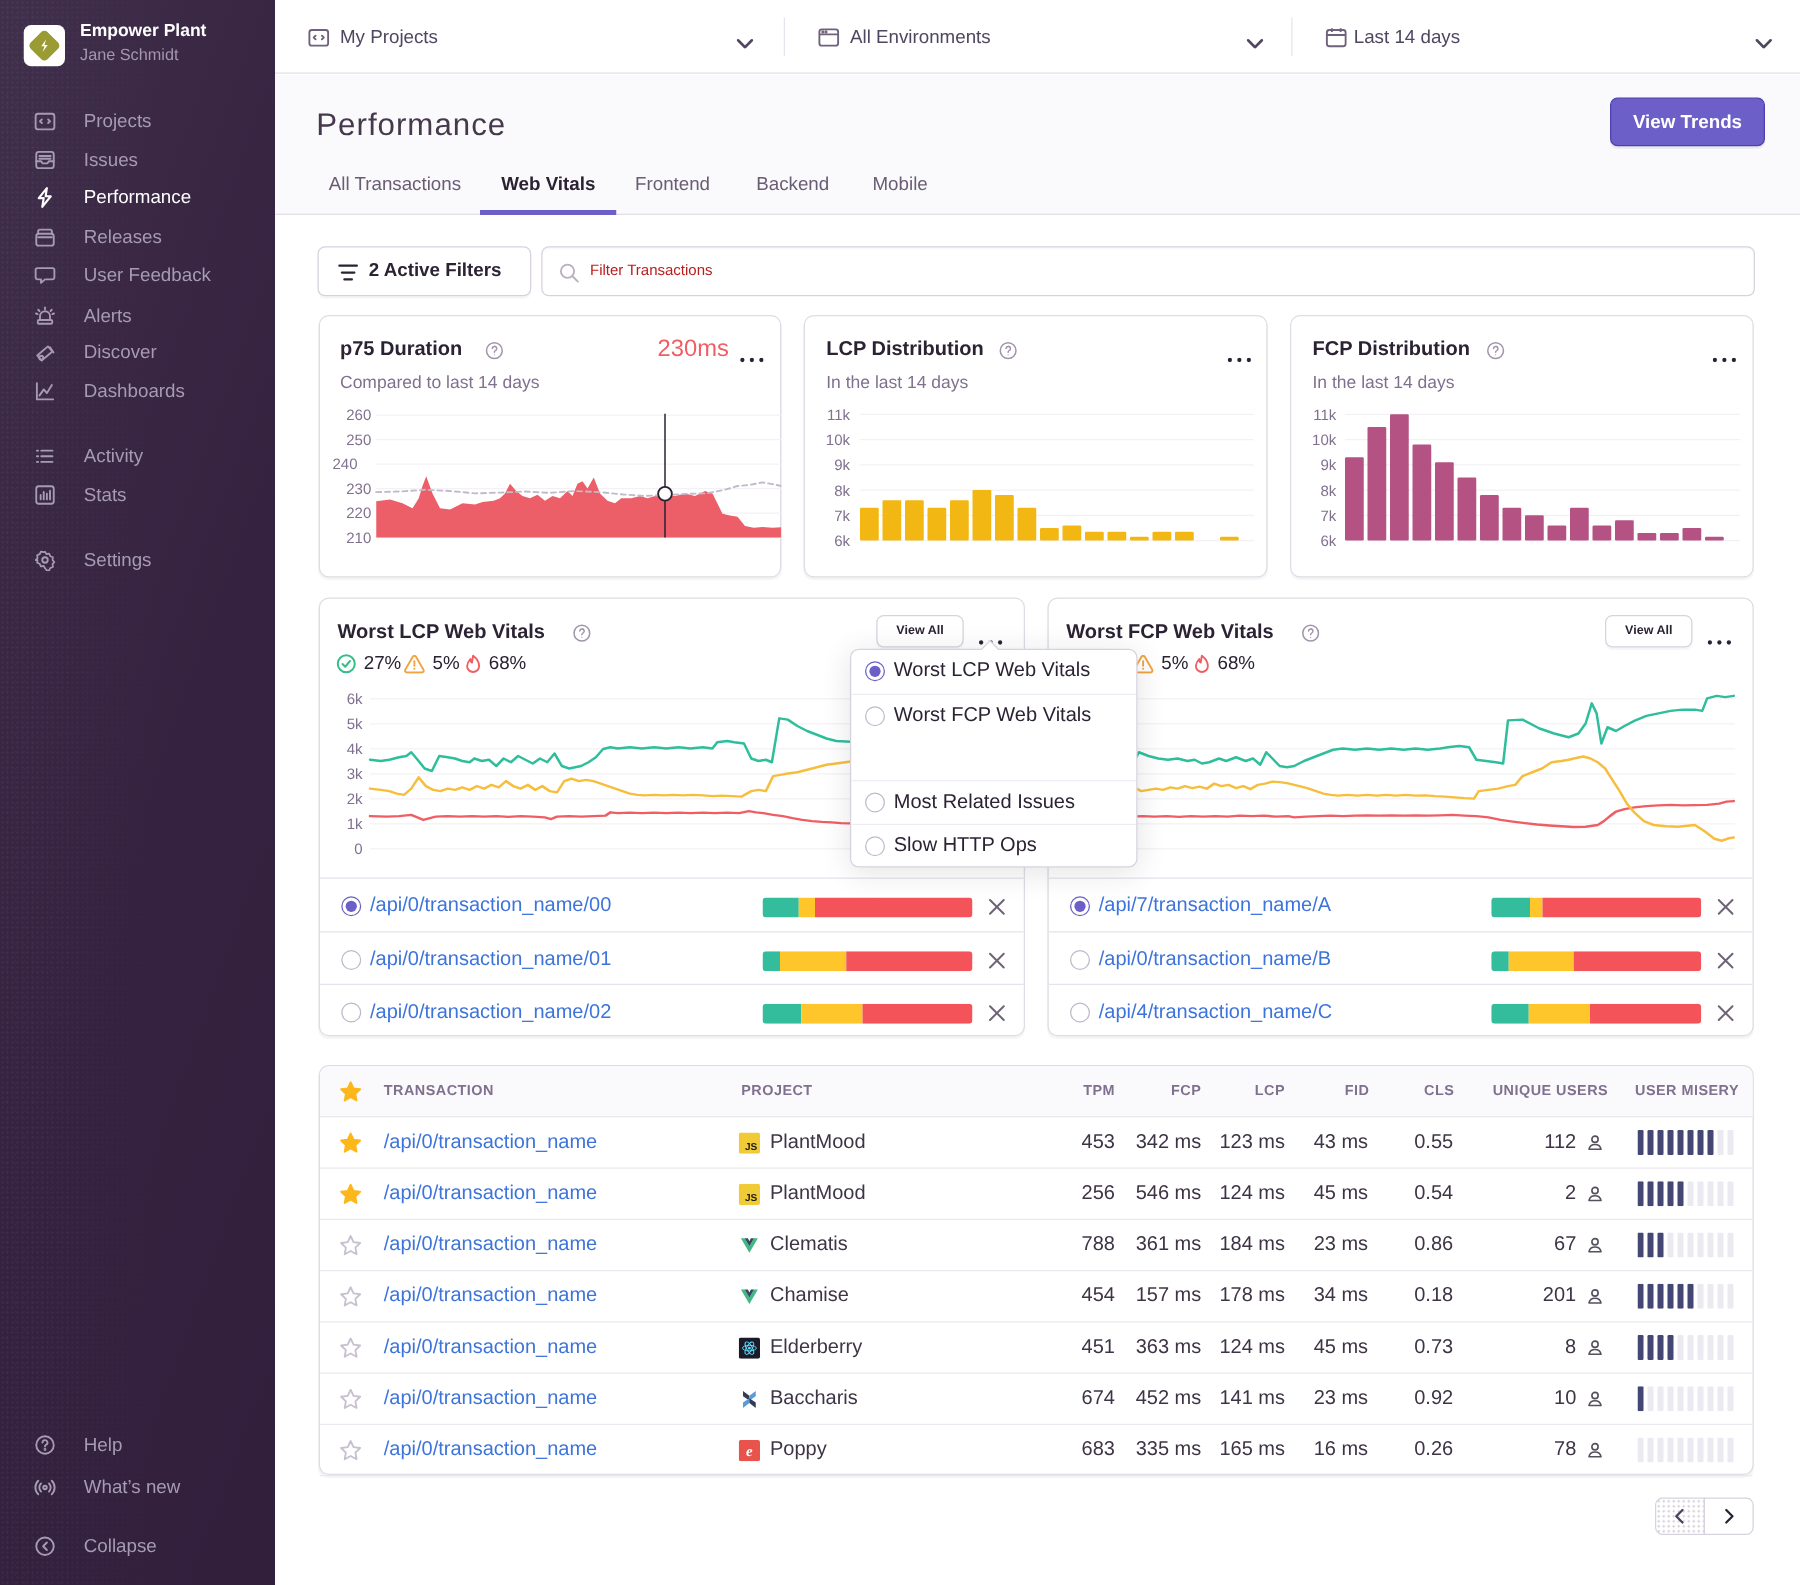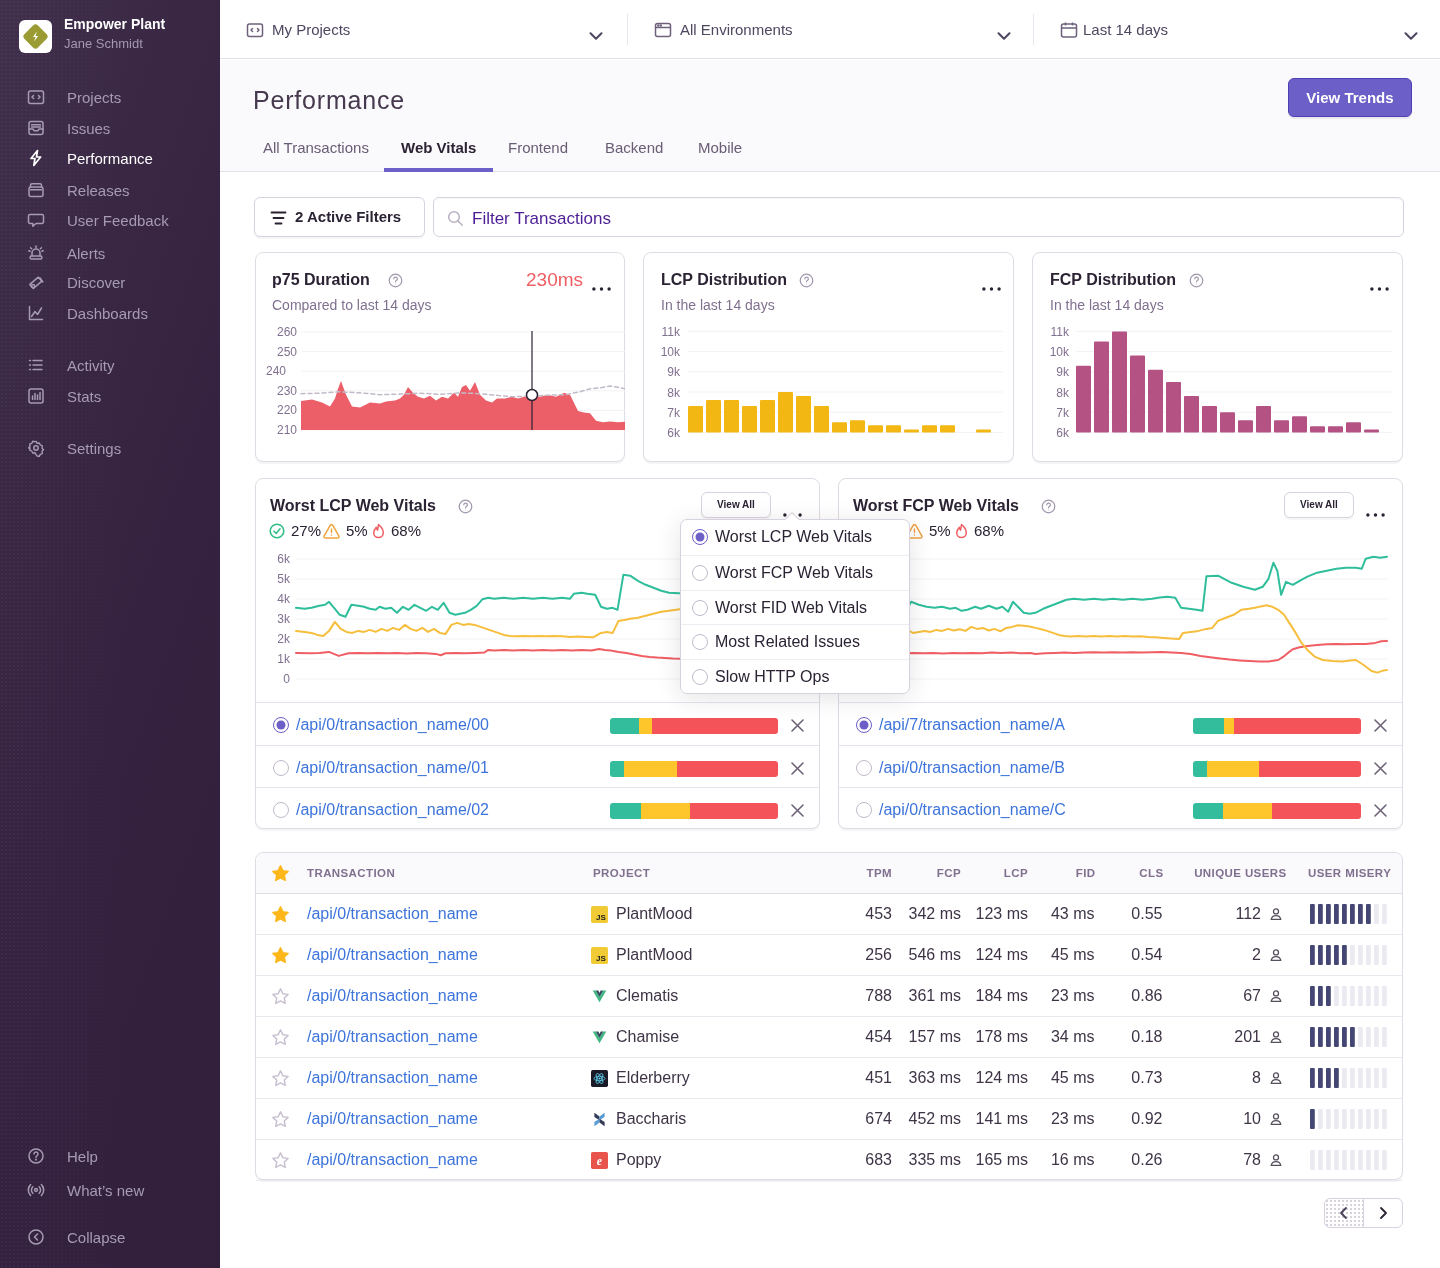--- a/index.html
+++ b/index.html
@@ -26,21 +26,21 @@
 .tb-chev { position:absolute; top:26px; }
 .tb-div { position:absolute; top:14px; width:1px; height:31px; background:#E8E3EC; }
 .pagehead { position:absolute; left:220px; top:60px; width:1220px; height:112px; background:#FAF9FB; border-bottom:1px solid #E4DEE8; }
 h1.perf { position:absolute; left:253px; top:86px; font-size:25px; font-weight:400; color:#46394E; letter-spacing:0.8px;}
 .viewtrends { position:absolute; left:1288px; top:78px; width:124px; height:39px; background:#6C5FC7; border:1px solid #4E3FB4; border-radius:6px; color:#fff; font-size:15px; font-weight:bold; text-align:center; line-height:37px; box-shadow:0 2px 0 rgba(43,34,51,0.08);}
 .tab { position:absolute; top:139px; height:33px; font-size:15px; color:#695C75; }
 .tab.active { color:#2B2233; font-weight:600; border-bottom:4px solid #6C5FC7; }
 .fbtn { position:absolute; left:254px; top:197px; width:171px; height:40px; background:#fff; border:1px solid #D8D2DE; border-radius:6px; box-shadow:0 2px 0 rgba(43,34,51,0.04); }
 .fbtn .tx { position:absolute; left:40px; top:10px; font-size:15px; font-weight:bold; color:#2B2233; }
 .searchbar { position:absolute; left:433px; top:197px; width:971px; height:40px; background:#fff; border:1px solid #D8D2DE; border-radius:6px; box-shadow:inset 0 1px 2px rgba(43,34,51,0.04); }
-.searchbar .ph { position:absolute; left:38px; top:11px; font-size:17px; color:#4c1d95; }
+.searchbar .ph { position:absolute; left:38px; top:11px; font-size:12px; color:#b91c1c; }
 .card { position:absolute; background:#fff; border:1px solid #E0DBE4; border-radius:8px; box-shadow:0 2px 1px rgba(43,34,51,0.05); }
 .ctitle { position:absolute; font-size:16px; font-weight:600; color:#2B2233; }
 .csub { position:absolute; font-size:14px; color:#80708F; }
 .axlbl { position:absolute; font-size:12px; color:#80708F; text-align:right; width:34px; }
 .c230 { position:absolute; font-size:19px; font-weight:400; color:#EF5E63; }
 .cdots { position:absolute; }
 .viewall { position:absolute; width:70px; height:26px; background:#fff; border:1px solid #D8D2DE; border-radius:6px; font-size:10px; font-weight:bold; color:#2B2233; text-align:center; line-height:24px; box-shadow:0 2px 0 rgba(43,34,51,0.04);}
 .vrow { position:absolute; width:563px; height:42px; border-top:1px solid #E7E2EB; }
 .vrow .radio { position:absolute; left:17px; top:14px; }
 .vrow .lnk { position:absolute; left:40px; top:13px; font-size:16px; color:#3D74DB; }
@@ -544,45 +544,41 @@
       <span style="width:13.6px;background:#34BD9C"></span>
       <span style="width:52.7px;background:#FEC62B"></span>
       <span style="width:102.2px;background:#F45459"></span>
     </span>
     <span class="xi"><svg width="17" height="17" viewBox="0 0 17 17" stroke="#6E6377" stroke-width="1.6" stroke-linecap="round">
         <path d="M3 3l11 11M14 3L3 14"></path>
       </svg></span>
   </div>
 <div class="vrow" style="left:839px;top:787px">
     <span class="radio" style="width:16px;height:16px"></span>
-    <span class="lnk">/api/0/transaction_name/C</span>
+    <span class="lnk">/api/4/transaction_name/C</span>
     <span class="vbar">
       <span style="width:30.3px;background:#34BD9C"></span>
       <span style="width:49.1px;background:#FEC62B"></span>
       <span style="width:89.1px;background:#F45459"></span>
     </span>
     <span class="xi"><svg width="17" height="17" viewBox="0 0 17 17" stroke="#6E6377" stroke-width="1.6" stroke-linecap="round">
         <path d="M3 3l11 11M14 3L3 14"></path>
       </svg></span>
   </div>
 <div class="menu">
     <div class="notch"></div>
     <div class="mitem" style="top:0px">
       <span class="radio sel" style="width:16px;height:16px">
         <span></span>
       </span>
       <span class="tx">Worst LCP Web Vitals</span>
     </div>
     <div class="mitem bd" style="top:35px">
       <span class="radio" style="width:16px;height:16px"></span>
       <span class="tx">Worst FCP Web Vitals</span>
-    </div>
-    <div class="mitem bd" style="top:70px">
-      <span class="radio" style="width:16px;height:16px"></span>
-      <span class="tx">Worst FID Web Vitals</span>
     </div>
     <div class="mitem bd" style="top:104px">
       <span class="radio" style="width:16px;height:16px"></span>
       <span class="tx">Most Related Issues</span>
     </div>
     <div class="mitem bd" style="top:139px">
       <span class="radio" style="width:16px;height:16px"></span>
       <span class="tx">Slow HTTP Ops</span>
     </div>
   </div>

